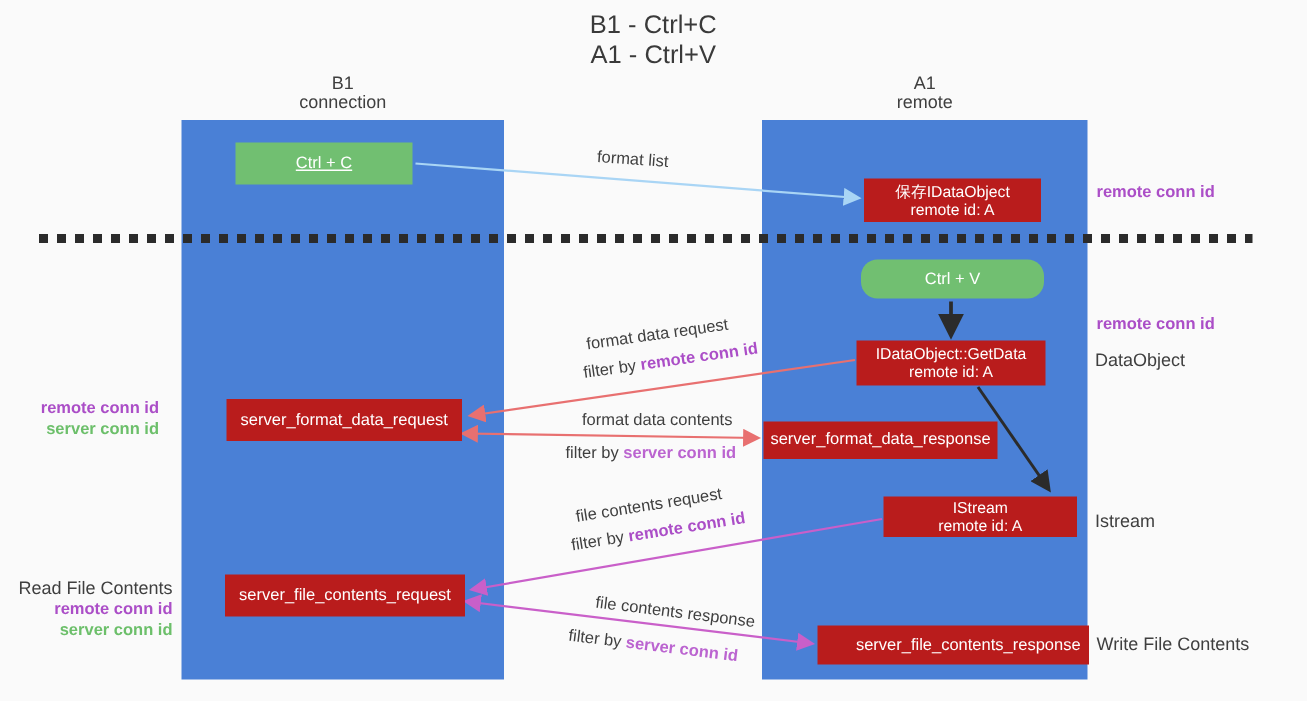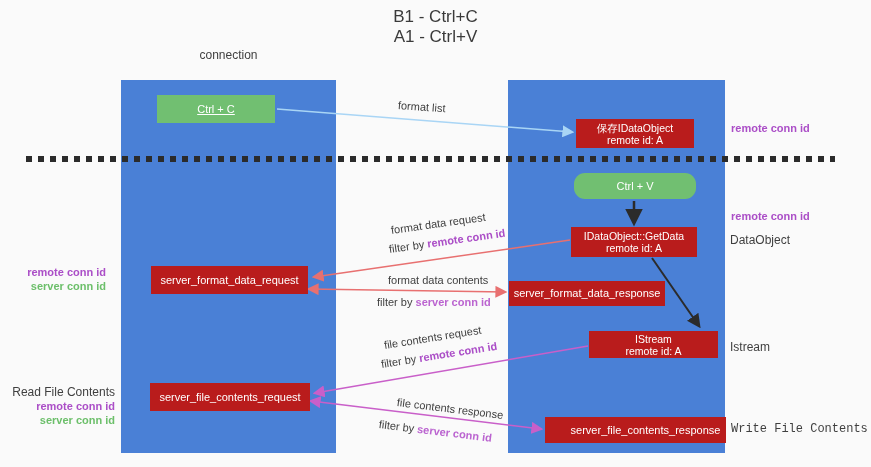--- a/index.html
+++ b/index.html
@@ -60,21 +60,26 @@
 <body>
 
 <div class="diagram">
 
   <div class="title">
     <div>B1 - Ctrl+C</div>
     <div>A1 - Ctrl+V</div>
   </div>
 
   <div class="col-header left">
+    <div>B1</div>
     <div>connection</div>
+  </div>
+  <div class="col-header right">
+    <div>A1</div>
+    <div>remote</div>
   </div>
 
   <div class="col left"></div>
   <div class="col right"></div>
 
   <div class="divider"></div>
 
   <svg class="arrows" width="871" height="467" viewBox="0 0 871 467">
     <defs>
       <marker id="mBlue" viewBox="0 0 10 10" refX="8" refY="5" markerWidth="8" markerHeight="8" orient="auto-start-reverse">
@@ -157,21 +162,21 @@
 
   <div class="lbl" style="left:397px;top:396px;transform:rotate(7deg);">file contents response</div>
   <div class="lbl" style="left:379px;top:418px;transform:rotate(7deg);">
     <span>filter by </span><span class="b-purple2">server conn id</span>
   </div>
 
   <div class="side b-purple" style="left:731px;top:122px;">remote conn id</div>
   <div class="side b-purple" style="left:731px;top:210px;">remote conn id</div>
   <div class="side plain" style="left:730px;top:234px;">DataObject</div>
   <div class="side plain" style="left:730px;top:341px;">Istream</div>
-  <div class="side plain" style="left:731px;top:423px;font-family:Liberation Mono, monospace;">Write File Contents</div>
+  <div class="side plain" style="left:731px;top:423px;">Write File Contents</div>
 
   <div class="side-block" style="left:6px;top:265px;width:100px;">
     <span class="row b-purple">remote conn id</span>
     <span class="row b-green">server conn id</span>
   </div>
 
   <div class="side-block" style="left:0px;top:385px;width:115px;">
     <span class="row plain">Read File Contents</span>
     <span class="row b-purple">remote conn id</span>
     <span class="row b-green">server conn id</span>

